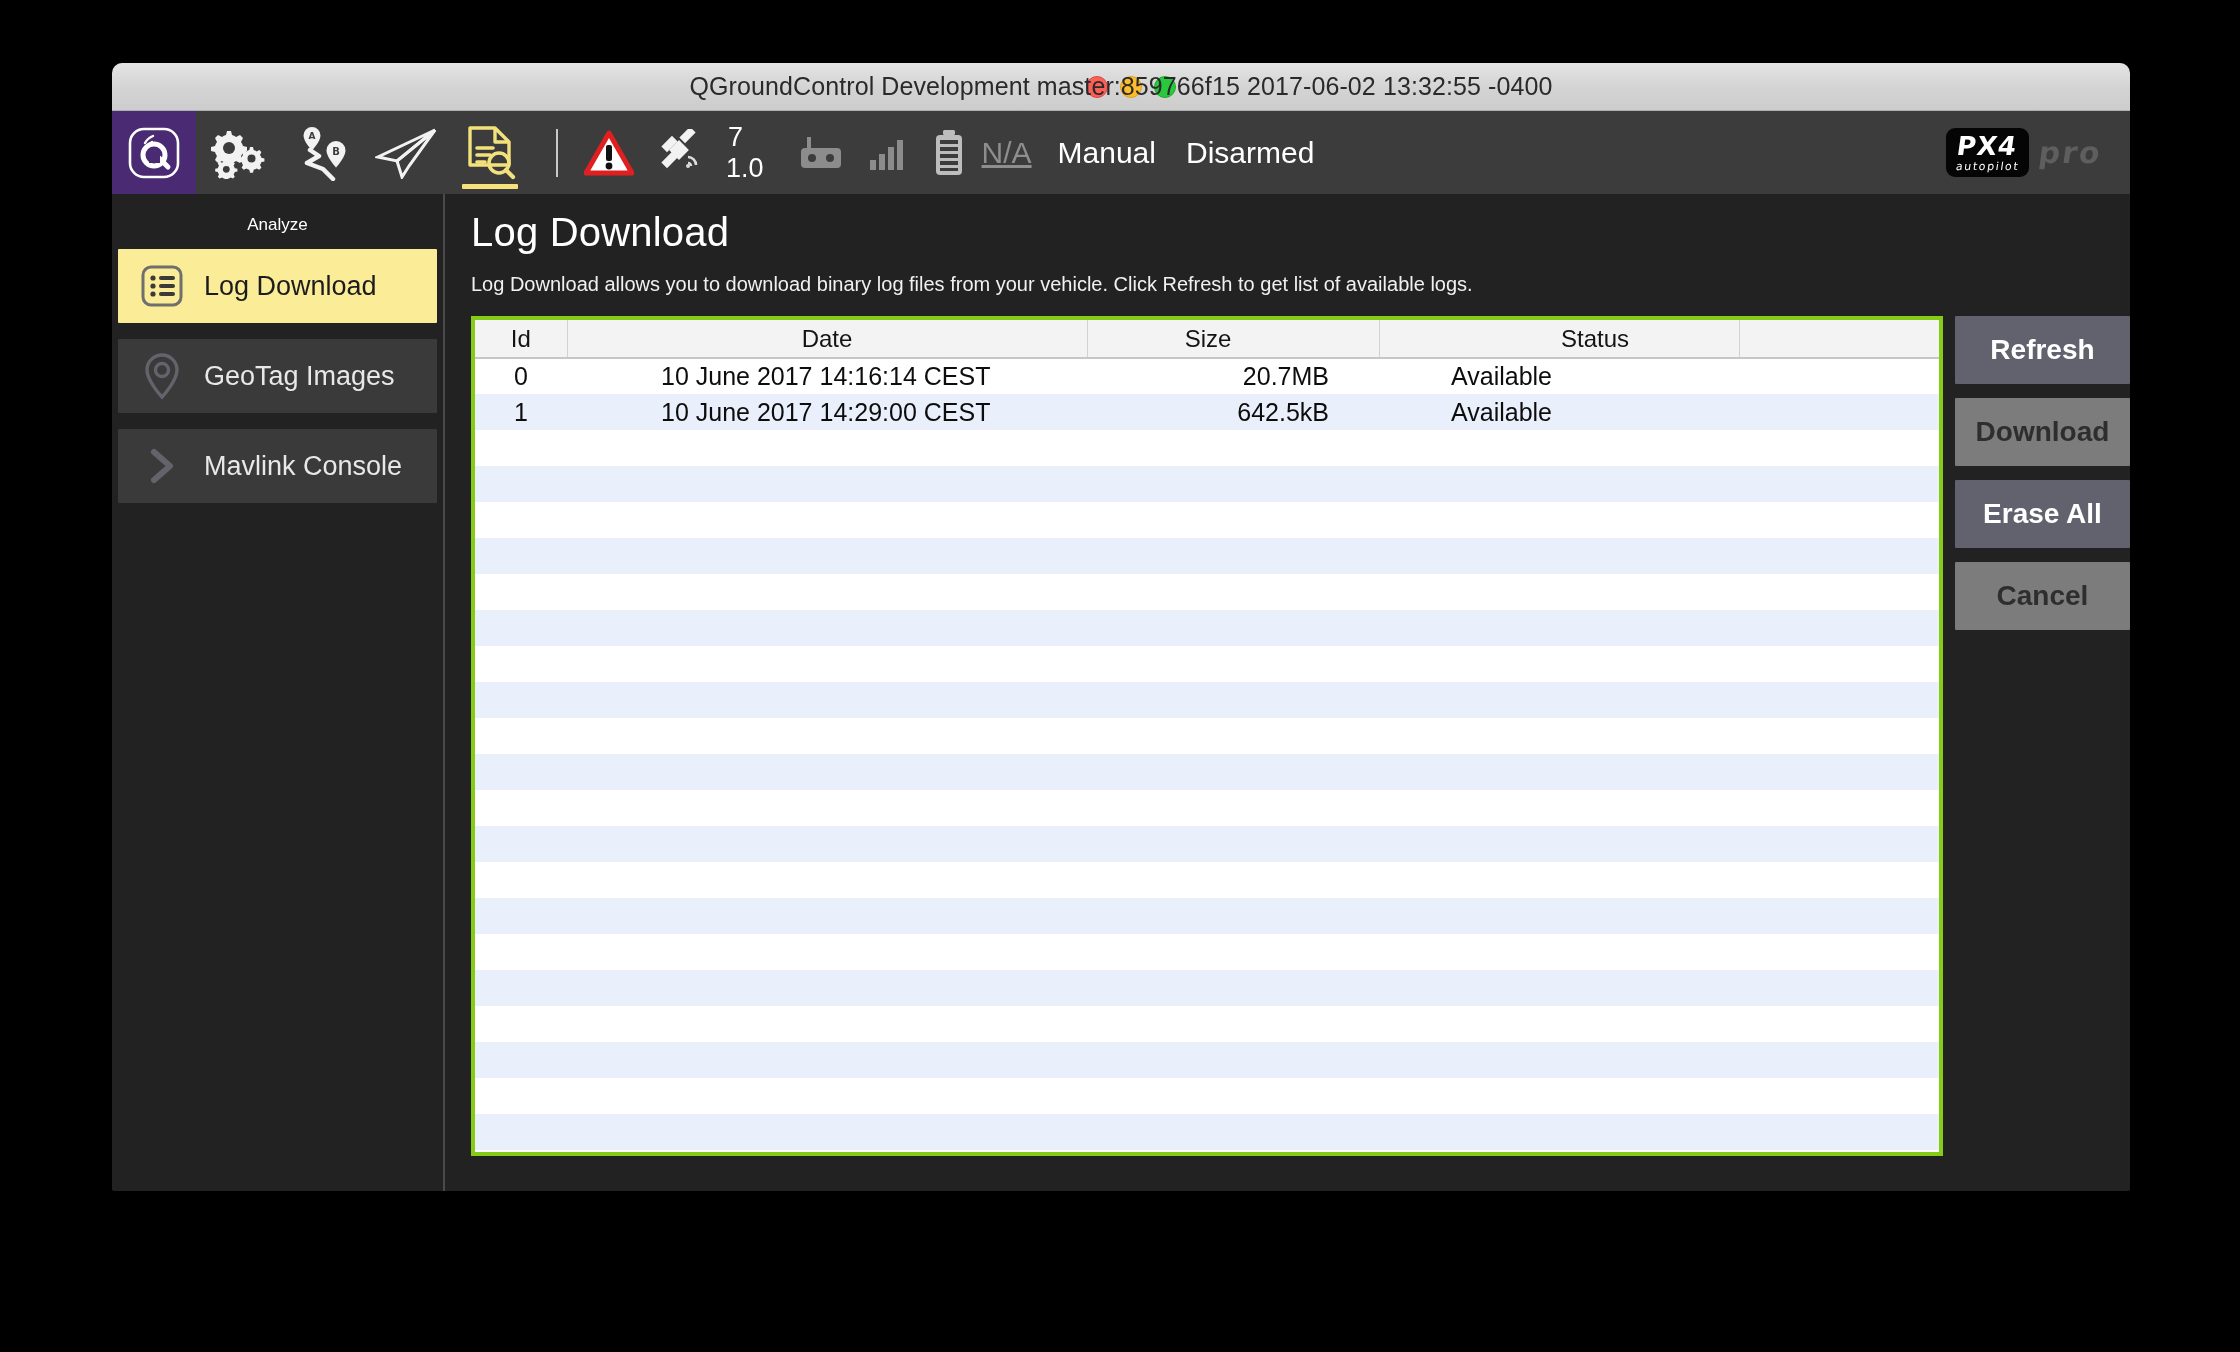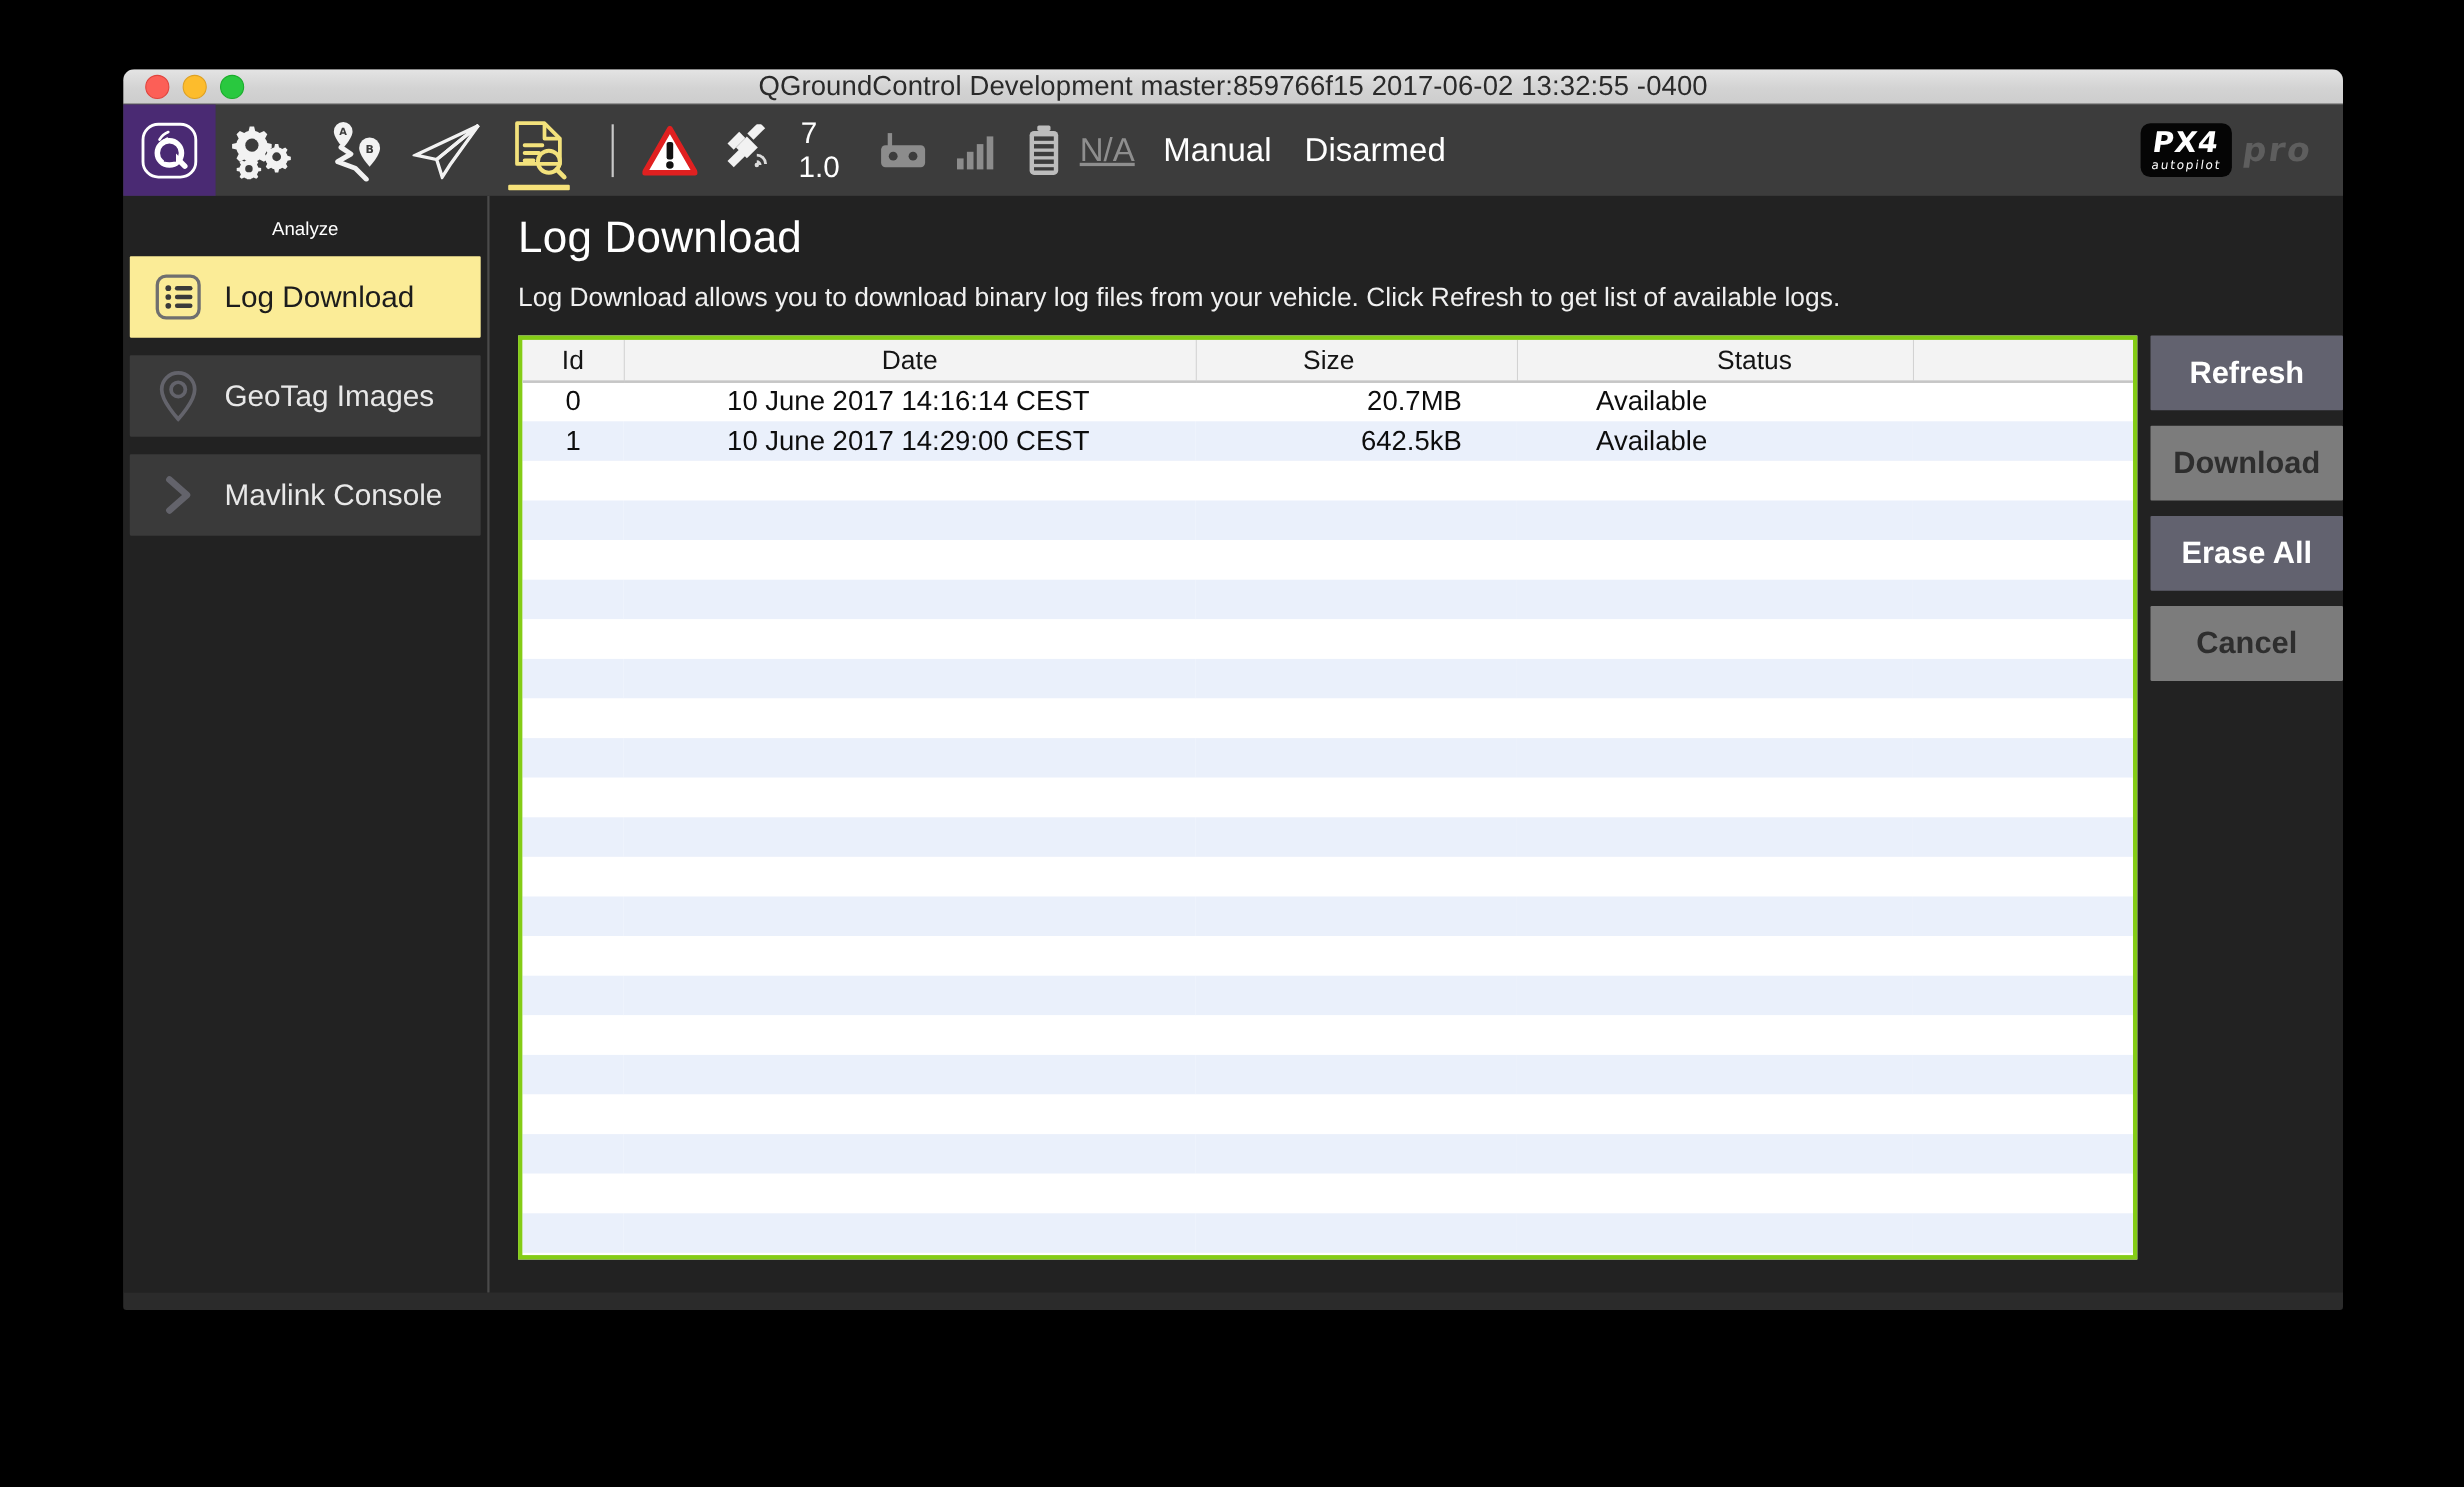--- a/index.html
+++ b/index.html
@@ -17,24 +17,24 @@
     width: 2018px; height: 1128px;
     border-radius: 10px 10px 3px 3px;
     overflow: hidden;
     background: #2b2b2b;
     box-shadow: 0 2px 14px rgba(0,0,0,0.6);
   }
 
   
   #title-bar {
     position: relative;
-    height: 32px;
+    height: 48px;
     background: linear-gradient(to bottom, #e4e4e4 0%, #d3d3d3 55%, #cdcdcd 100%);
     border-bottom: 1px solid #aeaeae;
-    display: flex; align-items: center;
+    display: flex; align-items: center; justify-content: center;
   }
   .traffic-lights { display: flex; gap: 12px; margin-left: 20px; }
   .light { width: 22px; height: 22px; border-radius: 50%; }
   .light.red    { background: #fc5f57; border: 1px solid #e0443e; }
   .light.yellow { background: #fdbc2c; border: 1px solid #dea123; }
   .light.green  { background: #29c83f; border: 1px solid #1aad2b; }
   #window-title {
     position: absolute; left: 0; right: 0; text-align: center;
     font-size: 25px; color: #2a2a2a; letter-spacing: 0.1px;
     pointer-events: none;
@@ -112,21 +112,21 @@
     padding-left: 18px;
     background: #3a3a3a; color: #e8e8e8; font-size: 27px;
     border-radius: 1px;
   }
   .nav-item.selected { background: #fbec97; color: #1c1c1c; }
   .nav-icon { width: 52px; display: flex; align-items: center; justify-content: center; flex-shrink: 0; }
 
   
   #content { flex: 1; padding: 16px 26px 0 26px; position: relative; }
   #page-title { color: #ffffff; font-size: 40px; font-weight: normal; letter-spacing: 0.2px; }
-  #page-desc { color: #f0f0f0; font-size: 24px; margin-top: 18px; }
+  #page-desc { color: #f0f0f0; font-size: 20px; margin-top: 18px; }
 
   #table-area { display: flex; margin-top: 20px; height: 840px; }
 
   
   #log-table-wrap {
     flex: 1; background: #ffffff;
     border: 4px solid #84cc16;
     overflow: hidden;
   }
   table#log-table { width: 100%; border-collapse: collapse; table-layout: fixed; }

